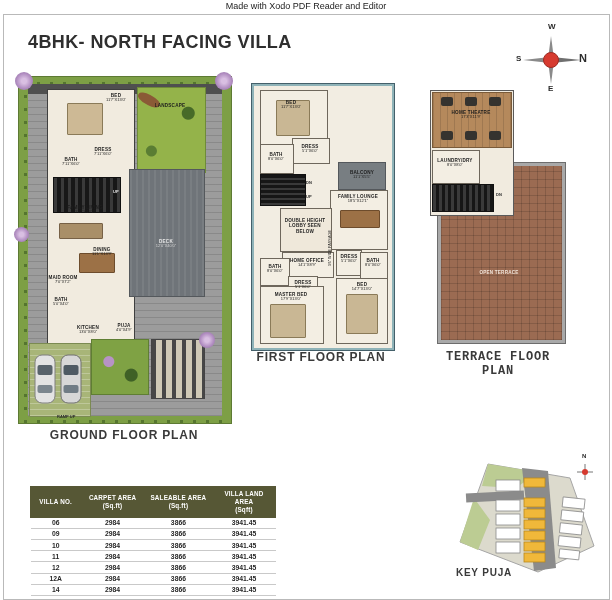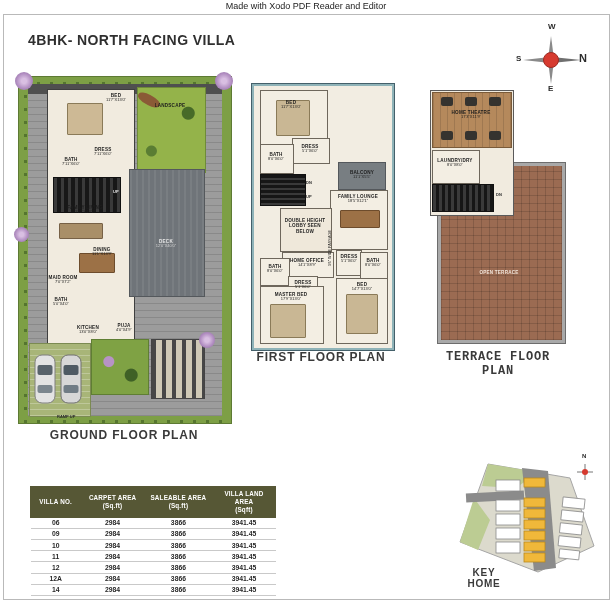--- a/index.html
+++ b/index.html
@@ -9,21 +9,21 @@
   }
   .watermark{
     position:absolute;top:1px;left:0;width:612px;text-align:center;
     font-size:9px;color:#1c1c1c;
   }
   .page{
     position:absolute;left:3px;top:14px;width:605px;height:584px;
     border:1px solid #b9b9b9;background:#fff;
   }
   .page-title{
-    position:absolute;left:28px;top:32px;font-size:14px;font-weight:bold;
+    position:absolute;left:28px;top:32px;font-size:18px;font-weight:bold;
     letter-spacing:0.4px;color:#2f2f2f;
   }
   
   .caption{
     position:absolute;font-weight:bold;color:#3a3a3a;text-align:center;
     font-size:12px;letter-spacing:0.8px;
   }
   
   .compass{position:absolute;left:515px;top:22px;width:72px;height:72px;}
   
@@ -420,13 +420,13 @@
     </g>
 
     <g>
       <line x1="133" y1="6" x2="133" y2="22" stroke="#777" stroke-width="1"></line>
       <line x1="125" y1="14" x2="141" y2="14" stroke="#777" stroke-width="1"></line>
       <circle cx="133" cy="14" r="3" fill="#d63a2f"></circle>
     </g>
   </svg>
   <div class="tinylbl" style="left:130px;top:-5px;font-size:6px;">N</div>
 </div>
-<div class="caption" style="left:455px;top:567px;width:58px;font-size:10px;">KEY HOME</div>
+<div class="caption" style="left:455px;top:567px;width:58px;font-size:10px;">KEY PUJA</div>
 
 </body></html>

